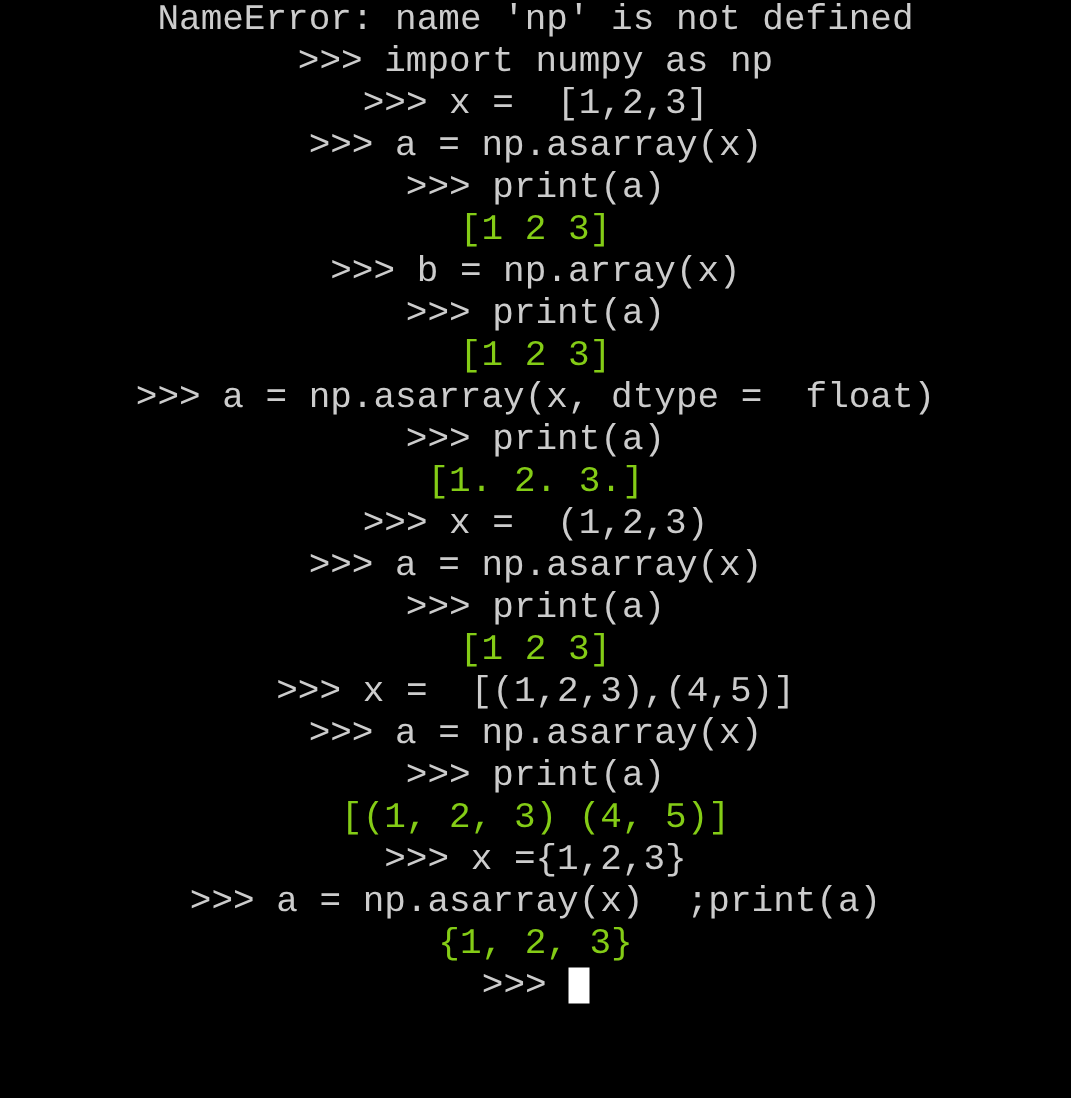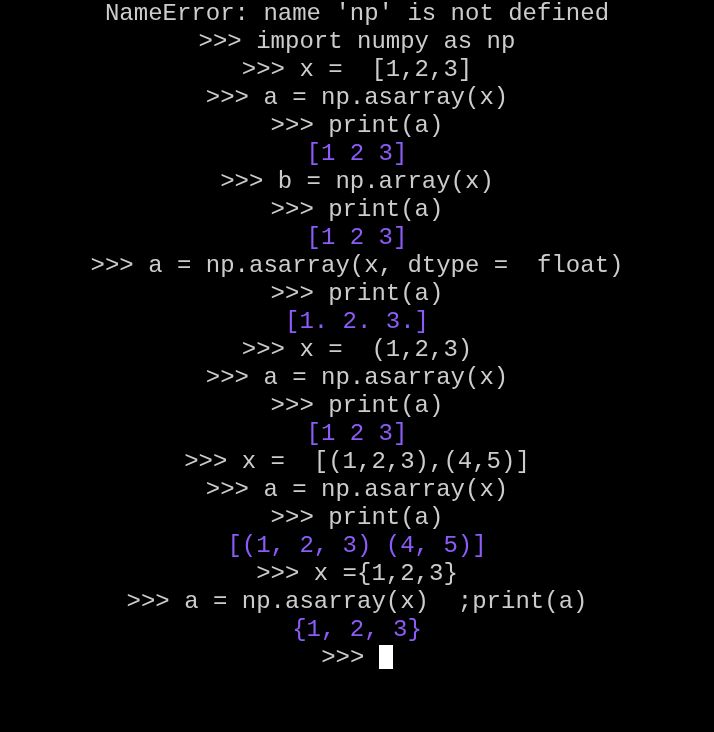--- a/index.html
+++ b/index.html
@@ -26,21 +26,21 @@
   .error {
     color: #cccccc;
   }
   .prompt {
     color: #cccccc;
   }
   .input {
     color: #cccccc;
   }
   .output {
-    color: #8b5cf6;
+    color: #84cc16;
   }
   .cursor {
     display: inline-block;
     width: 14px;
     height: 24px;
     background: #ffffff;
     vertical-align: text-bottom;
     margin-bottom: 2px;
   }
 </style>

